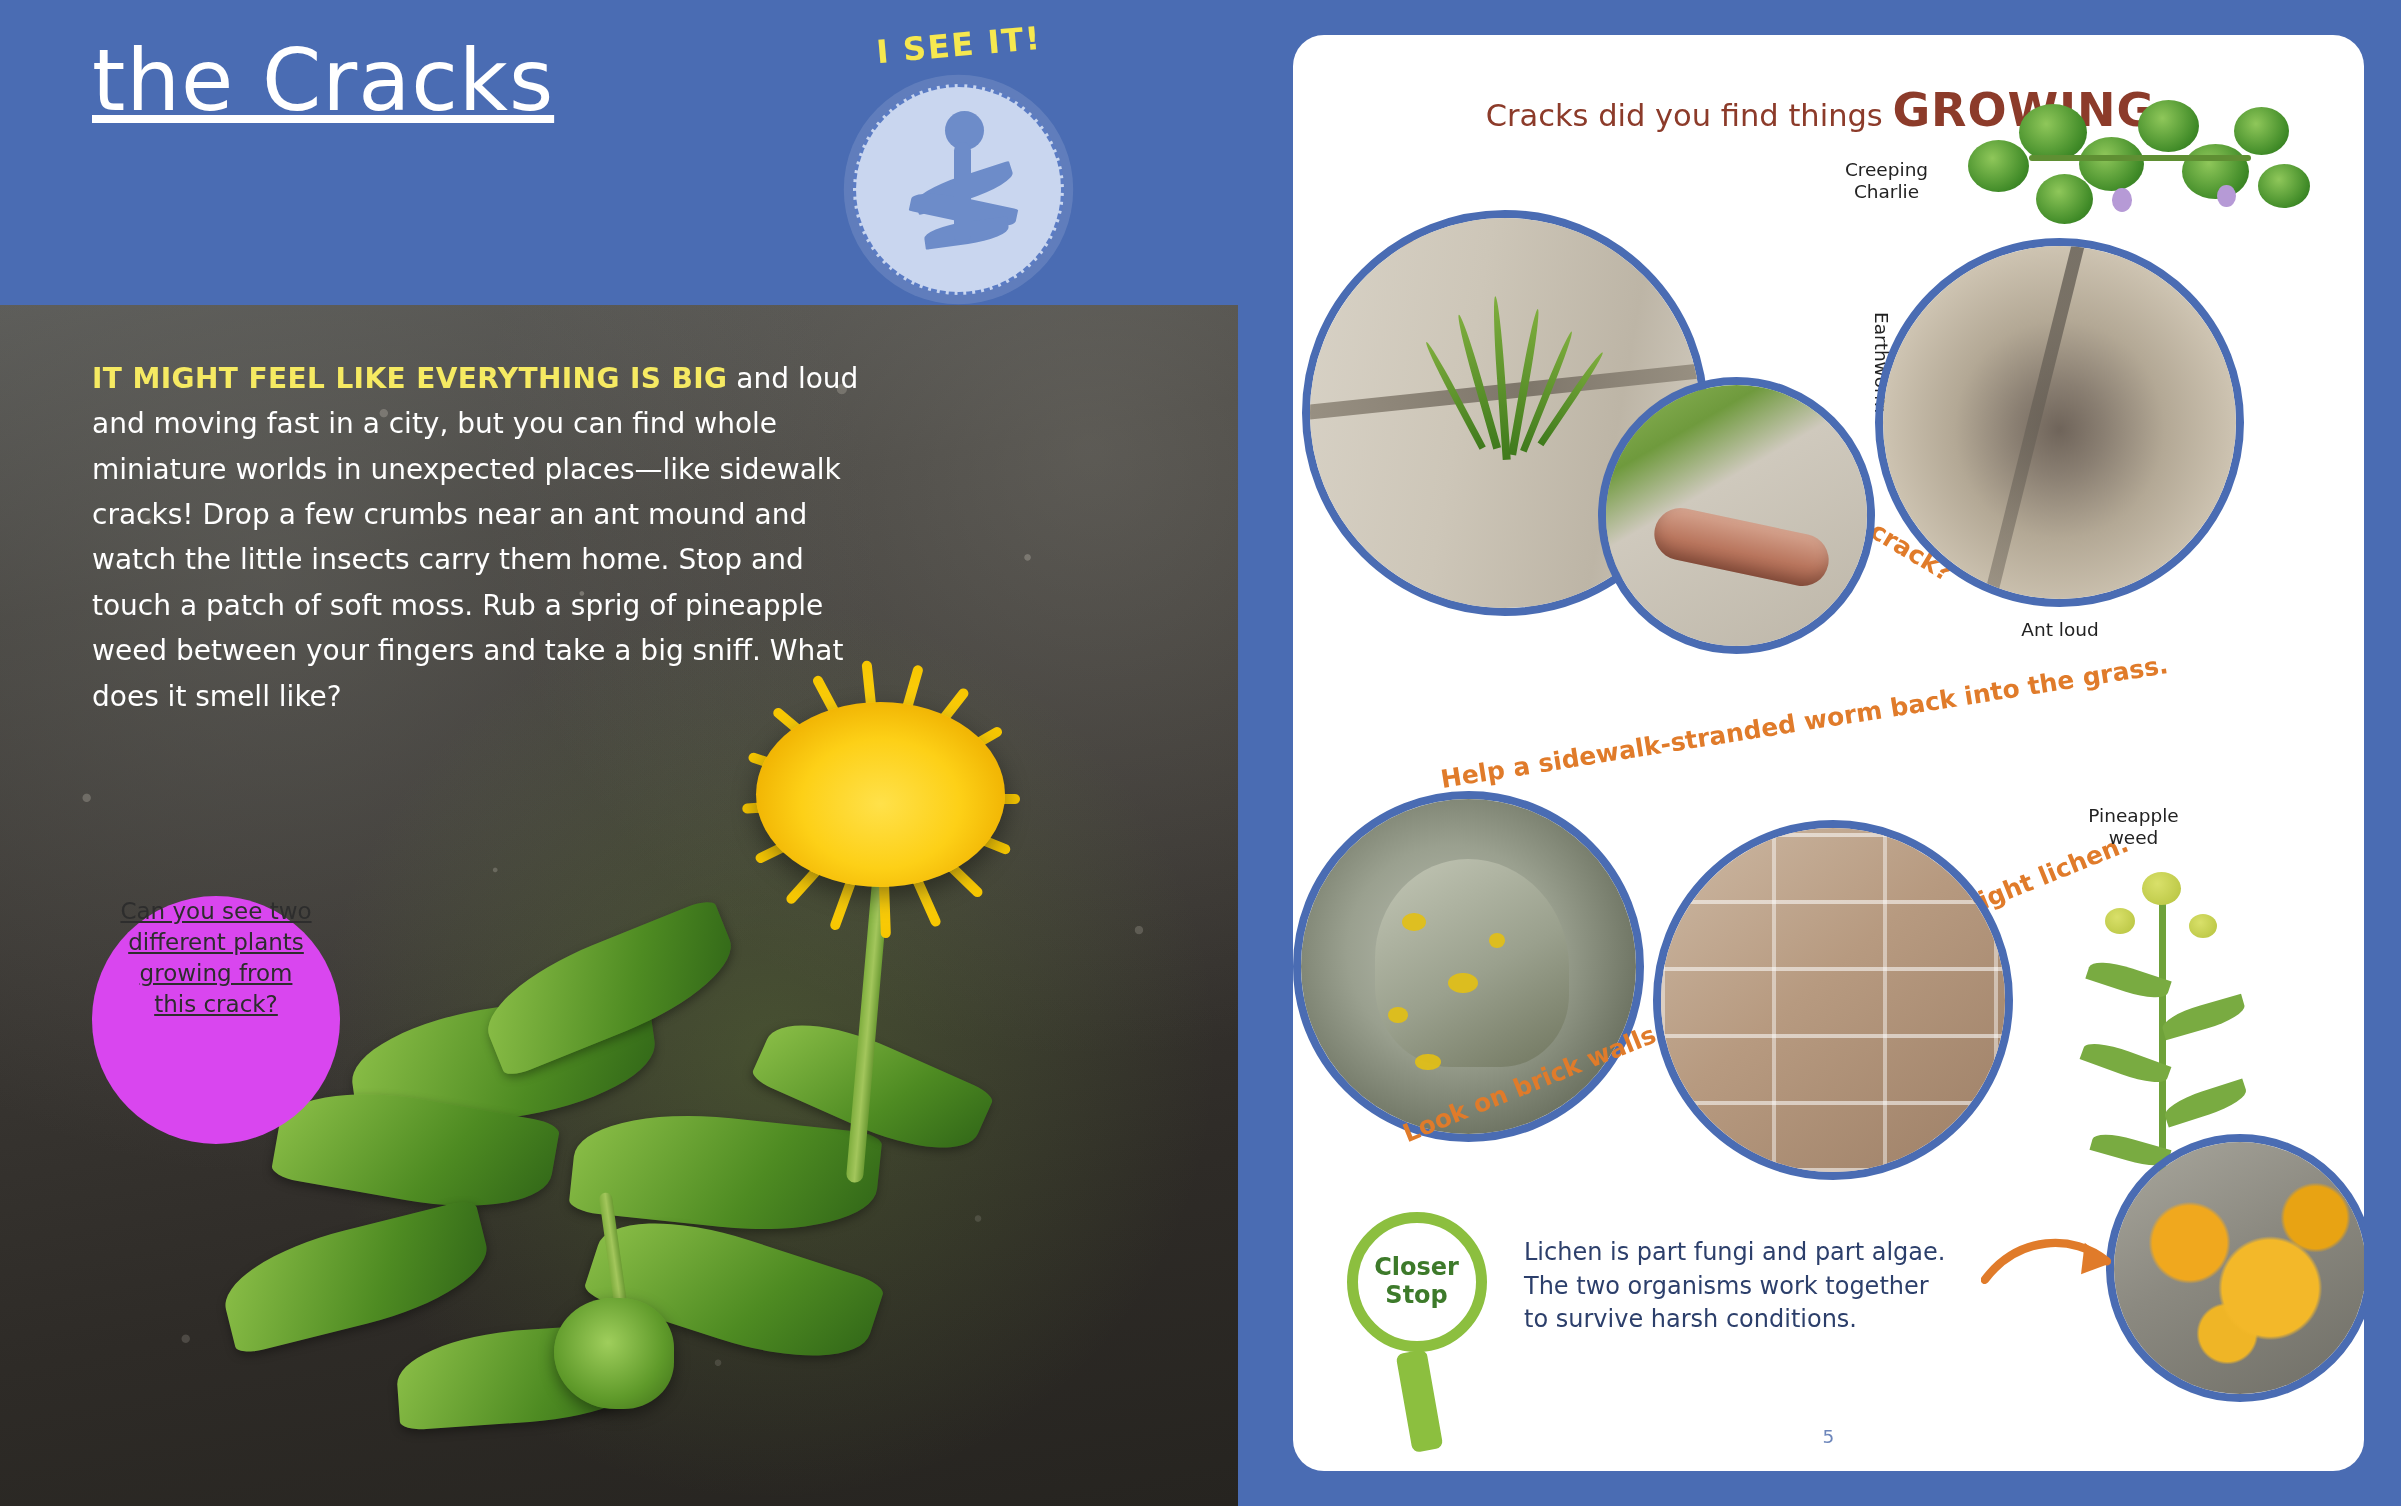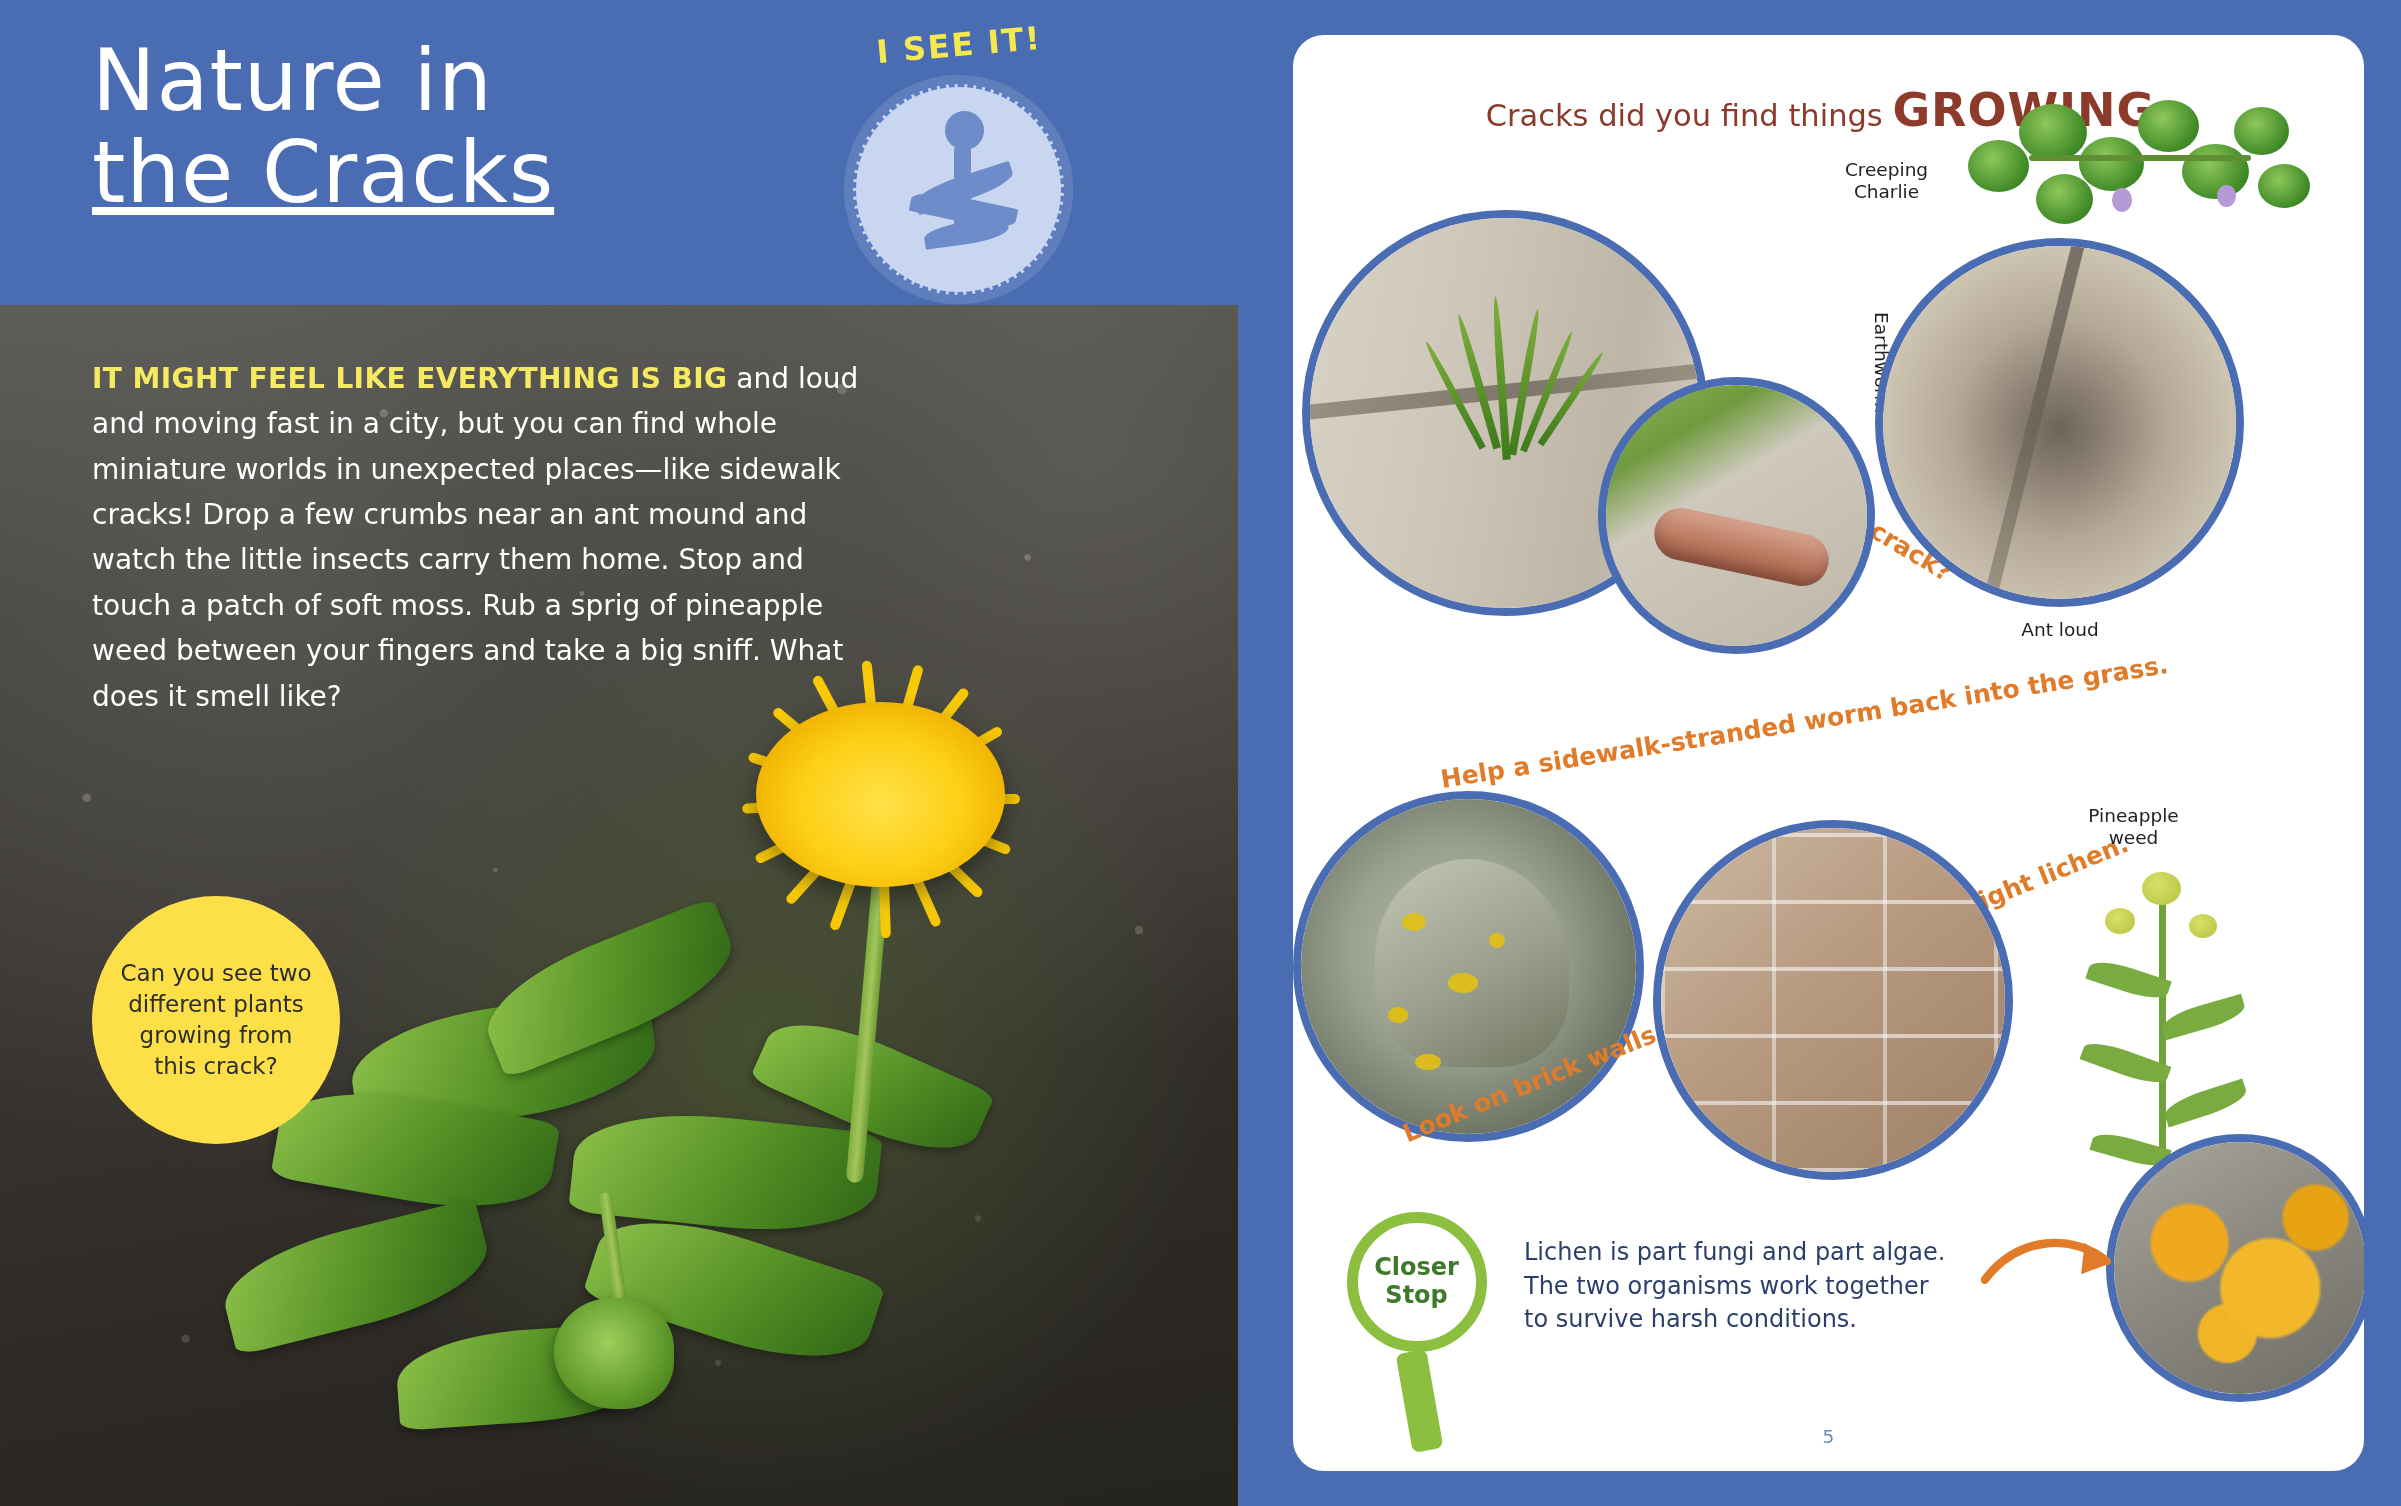--- a/index.html
+++ b/index.html
@@ -80,26 +80,27 @@
   }
   .bud {
     position:absolute; left:554px; top:993px; width:120px; height:111px;
     background: radial-gradient(ellipse at 45% 40%, #9fce5c, #5f9a2a 60%, #3d6d18);
     border-radius: 52% 48% 45% 55%;
     box-shadow: 0 5.5px 14.8px rgba(0,0,0,.4);
   }
 
   .callout-circle {
     position: absolute; left: 92px; top: 896px; width: 248px; height: 248px;
-    background: #fde047; border-radius: 50%;
-    display: flex; align-items: center; justify-content: center;
+    background: #d946ef; border-radius: 50%;
+    display: flex; justify-content: center;
     text-align: center;
     font-family: "DejaVu Sans", sans-serif;
     font-size: 23px; line-height: 1.35; color: #2d2d2d;
     padding: 0 24px;
+    text-decoration: underline;
   }
 
   .body-copy {
     position: absolute; left: 92px; top: 356px; width: 776px;
     font-family: "DejaVu Sans", sans-serif;
     font-size: 28px; line-height: 1.62; color: #ffffff;
   }
   .body-copy .lead { color: #f6ea62; font-weight: bold; letter-spacing: 0.4px; }
 
   
@@ -247,21 +248,20 @@
 </head>
 <body>
 
 <div class="spread">
 
   <div class="left-page">
 
     <div class="left-header"></div>
 
     <div class="title">
-      <span>Nature in</span>
       <span class="l2">the Cracks</span>
     </div>
 
     <div class="badge">
       <div class="badge-text">I SEE IT!</div>
       <div class="badge-disc">
         <div class="sil" style="left:89px; top:24px; width:39px; height:39px; border-radius:50%;"></div>
         <div class="sil" style="left:57px; top:89px; width:102px; height:24px; transform:rotate(-18deg);"></div>
         <div class="sil" style="left:54px; top:111px; width:107px; height:24px; transform:rotate(12deg);"></div>
         <div class="sil" style="left:68px; top:135px; width:85px; height:22px; transform:rotate(-8deg);"></div>

